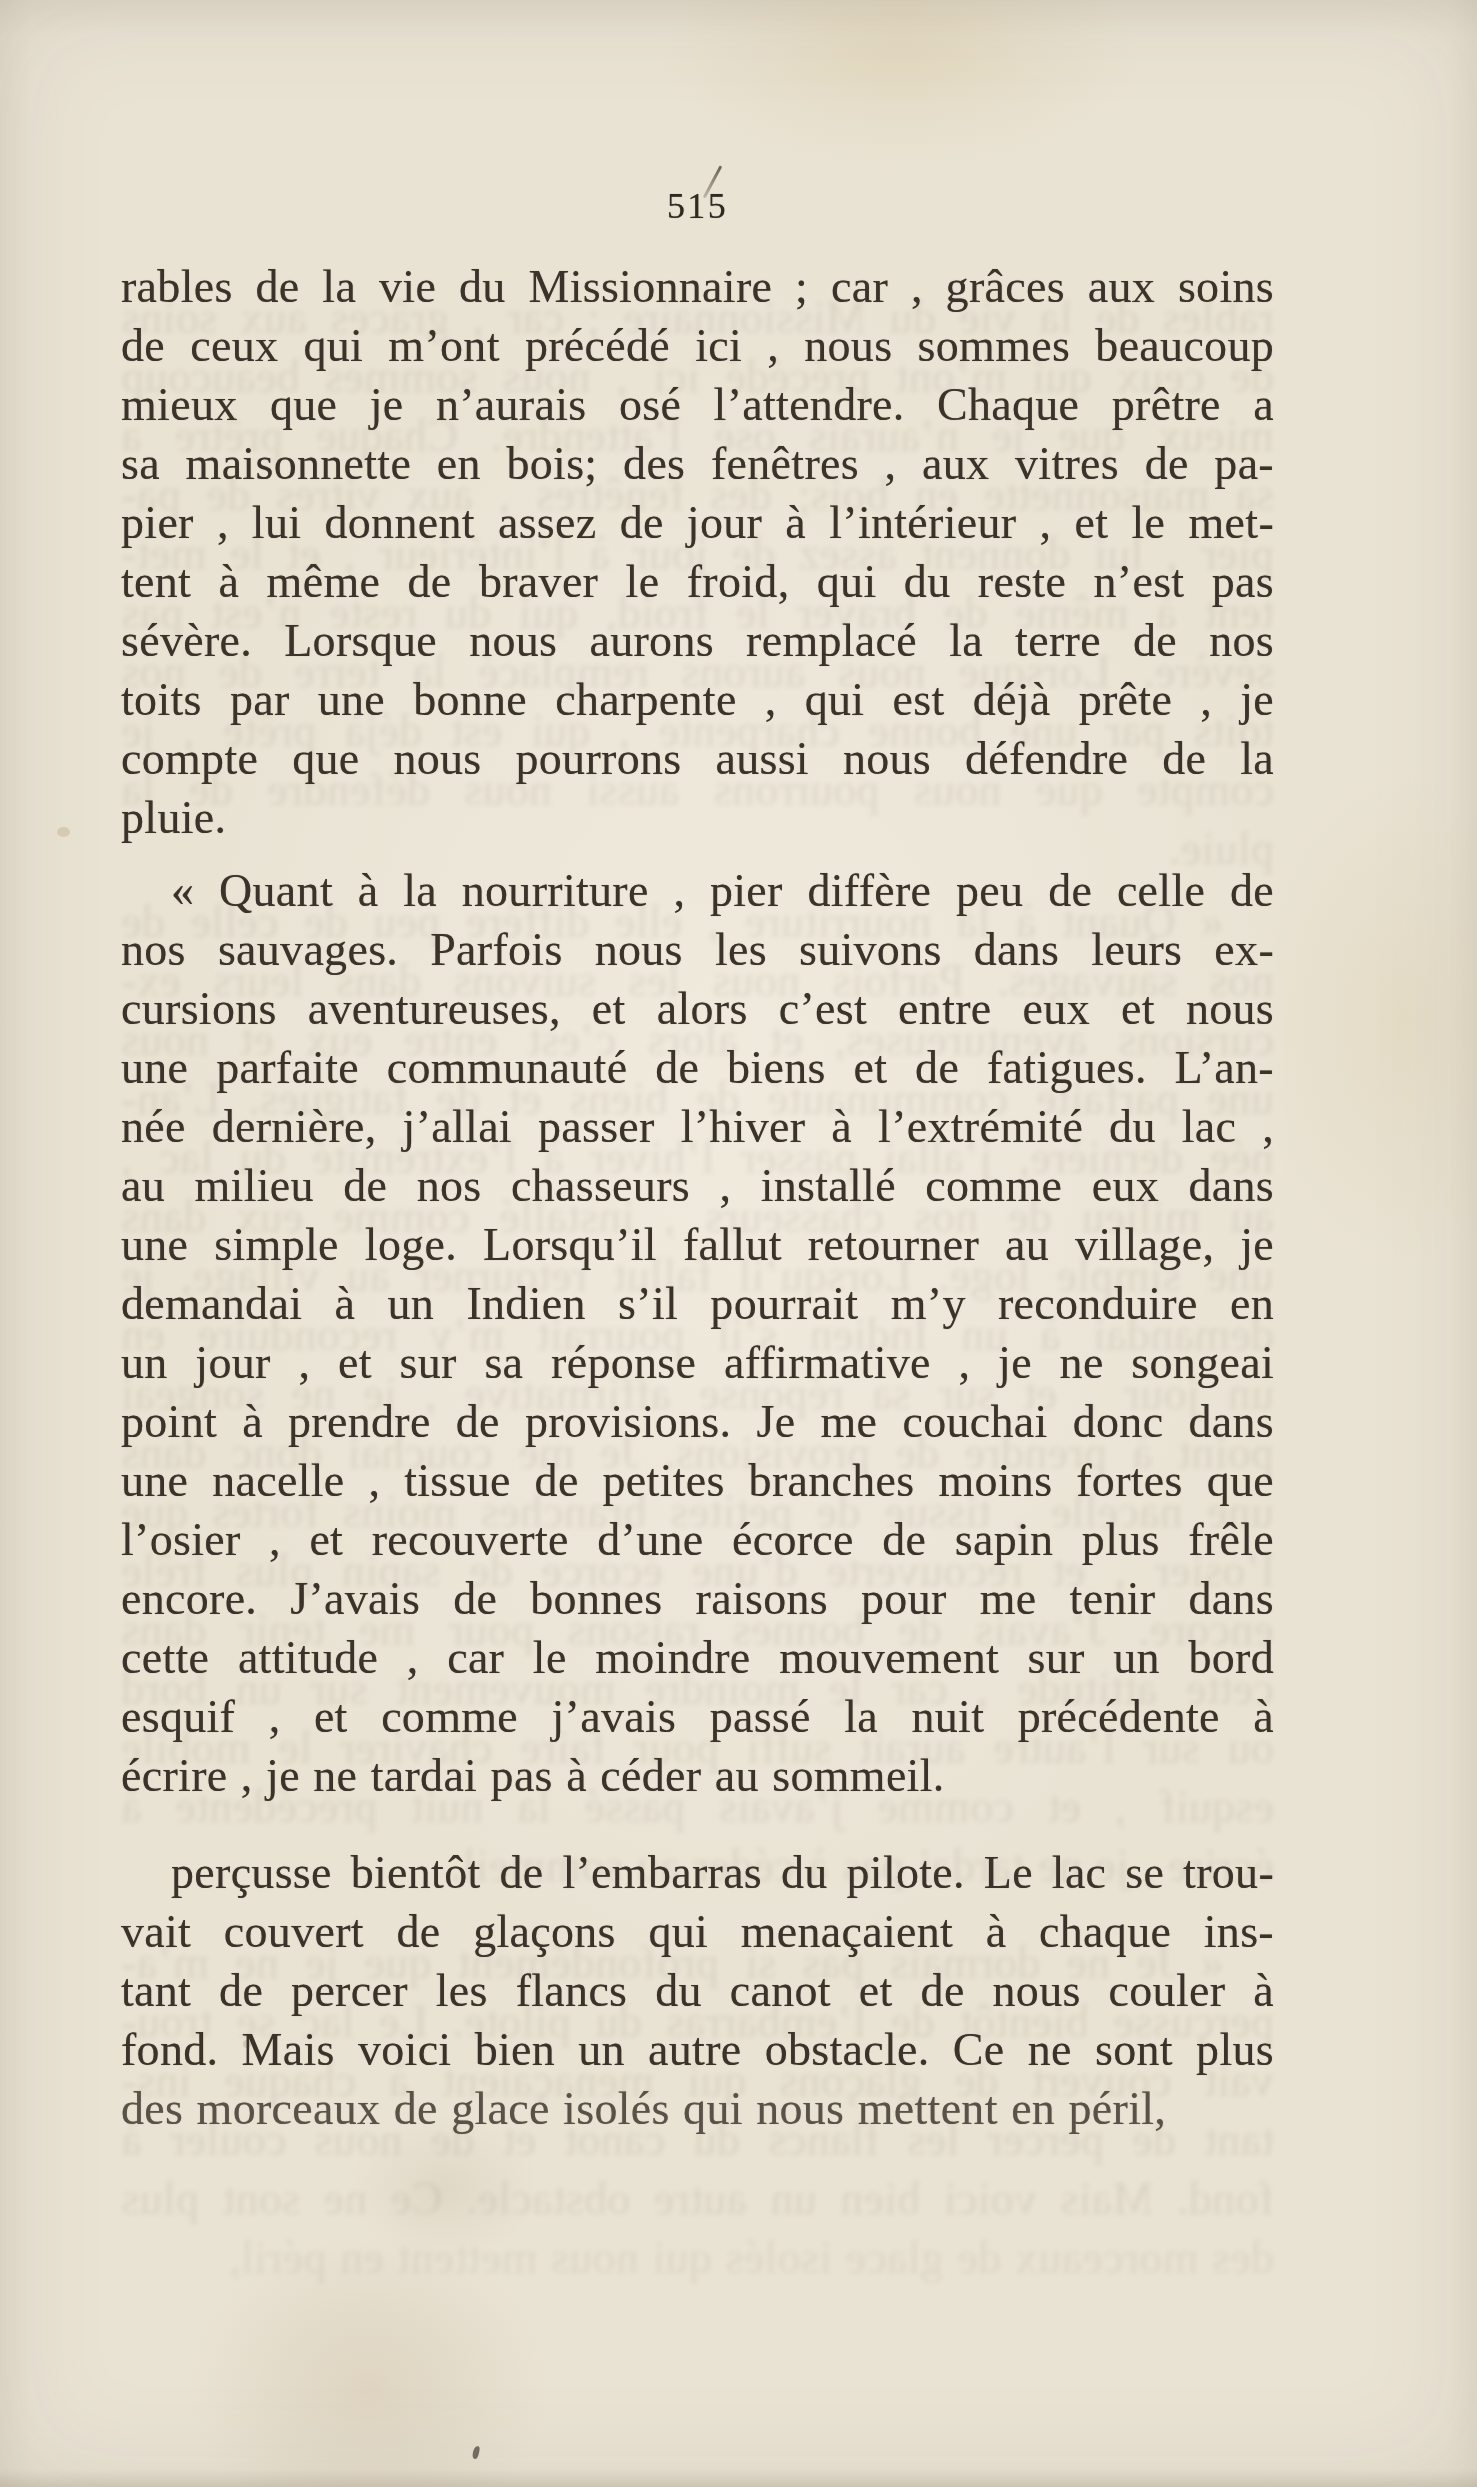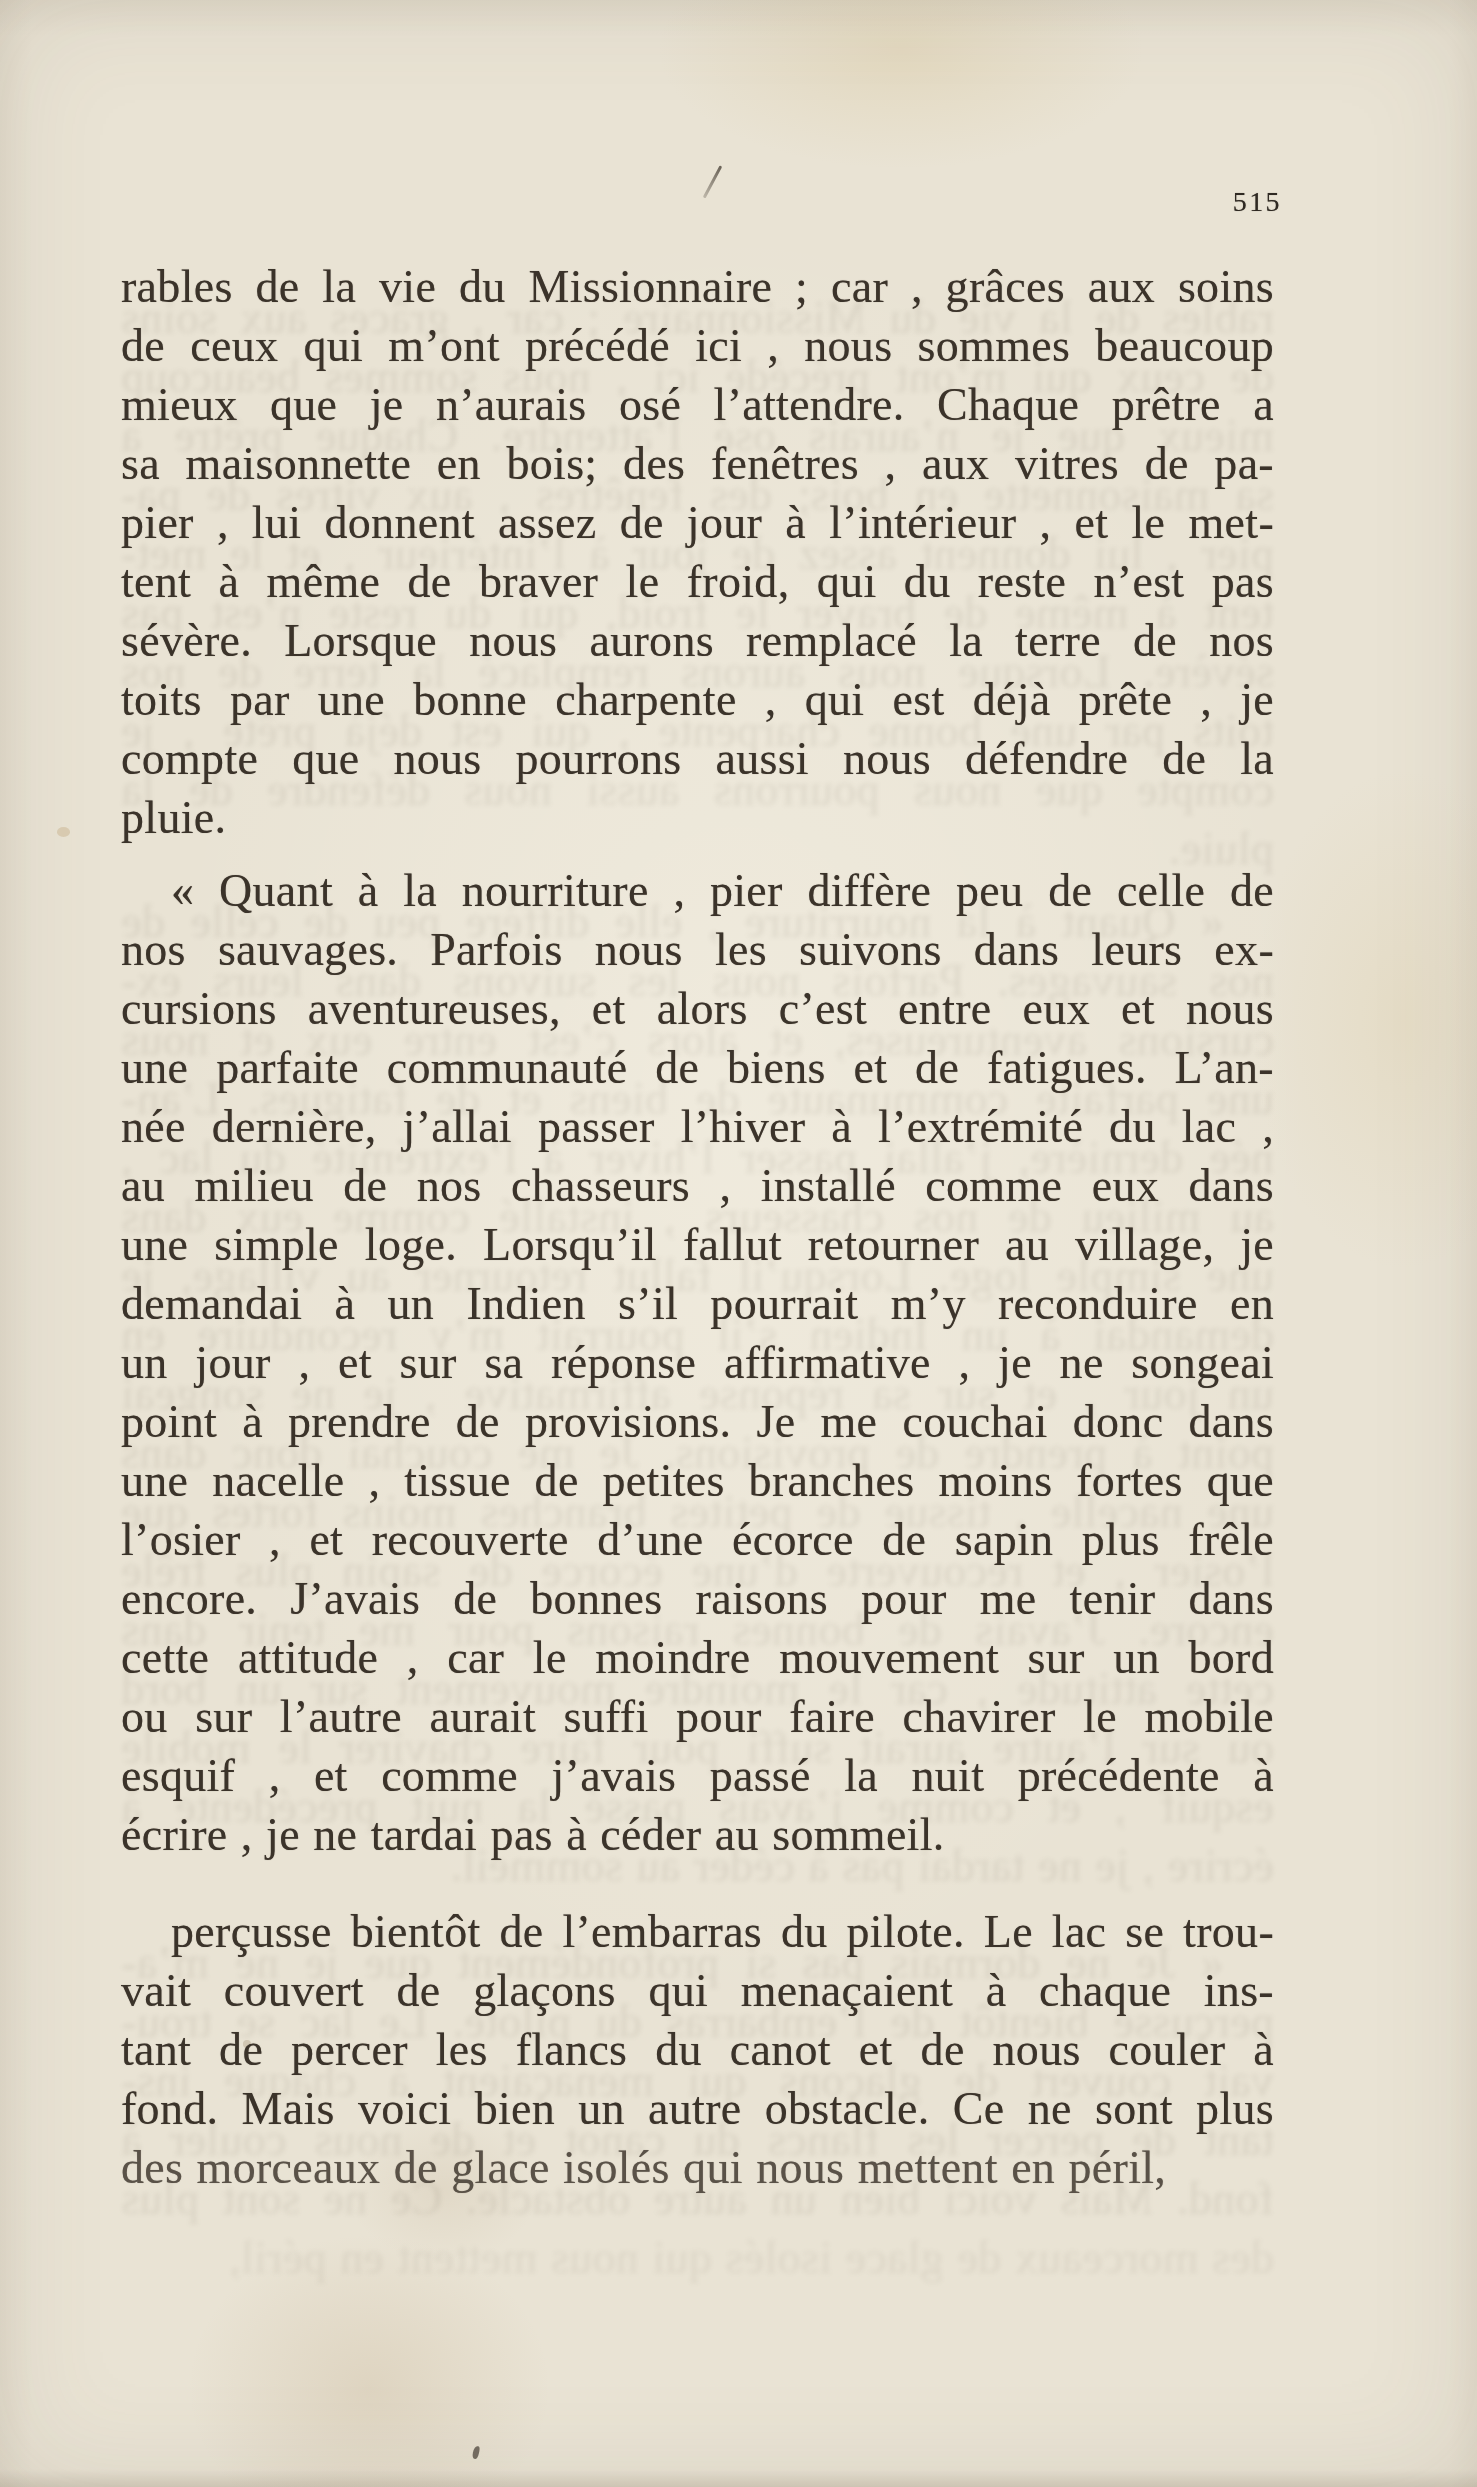--- a/index.html
+++ b/index.html
@@ -28,25 +28,25 @@
       radial-gradient(ellipse 728px 1133px at 50% 45%, rgba(255,252,242,0.30), transparent 80%),
       linear-gradient(to bottom, rgba(120,105,80,0.08), transparent 36px),
       linear-gradient(to top,    rgba(100,85,60,0.16),  transparent 18px),
       linear-gradient(to right,  rgba(120,105,80,0.06), transparent 32px),
       linear-gradient(to left,   rgba(120,105,80,0.05), transparent 28px);
     box-shadow: inset 0 0 113px rgba(95,84,62,0.12);
     font-family: "Liberation Serif", "DejaVu Serif", serif;
   }
   .pagenum {
     position: absolute;
-    left: 129px;
+    left: 121px;
     width: 1153px;
     top: 188px;
-    text-align: right;
-    font-size: 28px;
+    text-align: center;
+    font-size: 36px;
     line-height: 1;
     letter-spacing: 2.4px;
     color: #2f2922;
     text-shadow: 0 0 0.8px rgba(47,41,34,0.6);
   }
   .textblock {
     position: absolute;
     left: 121px;
     top: 257px;
     width: 1153px;
@@ -192,21 +192,20 @@
       <p class="line">née dernière, j’allai passer l’hiver à l’extrémité du lac ,</p>
       <p class="line">au milieu de nos chasseurs , installé comme eux dans</p>
       <p class="line">une simple loge. Lorsqu’il fallut retourner au village, je</p>
       <p class="line">demandai à un Indien s’il pourrait m’y reconduire en</p>
       <p class="line">un jour , et sur sa réponse affirmative , je ne songeai</p>
       <p class="line">point à prendre de provisions. Je me couchai donc dans</p>
       <p class="line">une nacelle , tissue de petites branches moins fortes que</p>
       <p class="line">l’osier , et recouverte d’une écorce de sapin plus frêle</p>
       <p class="line">encore. J’avais de bonnes raisons pour me tenir dans</p>
       <p class="line">cette attitude , car le moindre mouvement sur un bord</p>
-      <p class="line">ou sur l’autre aurait suffi pour faire chavirer le mobile</p>
       <p class="line">esquif , et comme j’avais passé la nuit précédente à</p>
       <p class="line last">écrire , je ne tardai pas à céder au sommeil.</p>
     </div>
     <div class="para gap-lg indent">
       <p class="line">perçusse bientôt de l’embarras du pilote. Le lac se trou-</p>
       <p class="line">vait couvert de glaçons qui menaçaient à chaque ins-</p>
       <p class="line">tant de percer les flancs du canot et de nous couler à</p>
       <p class="line">fond. Mais voici bien un autre obstacle. Ce ne sont plus</p>
       <p class="line last faded">des morceaux de glace isolés qui nous mettent en péril,</p>
     </div>

